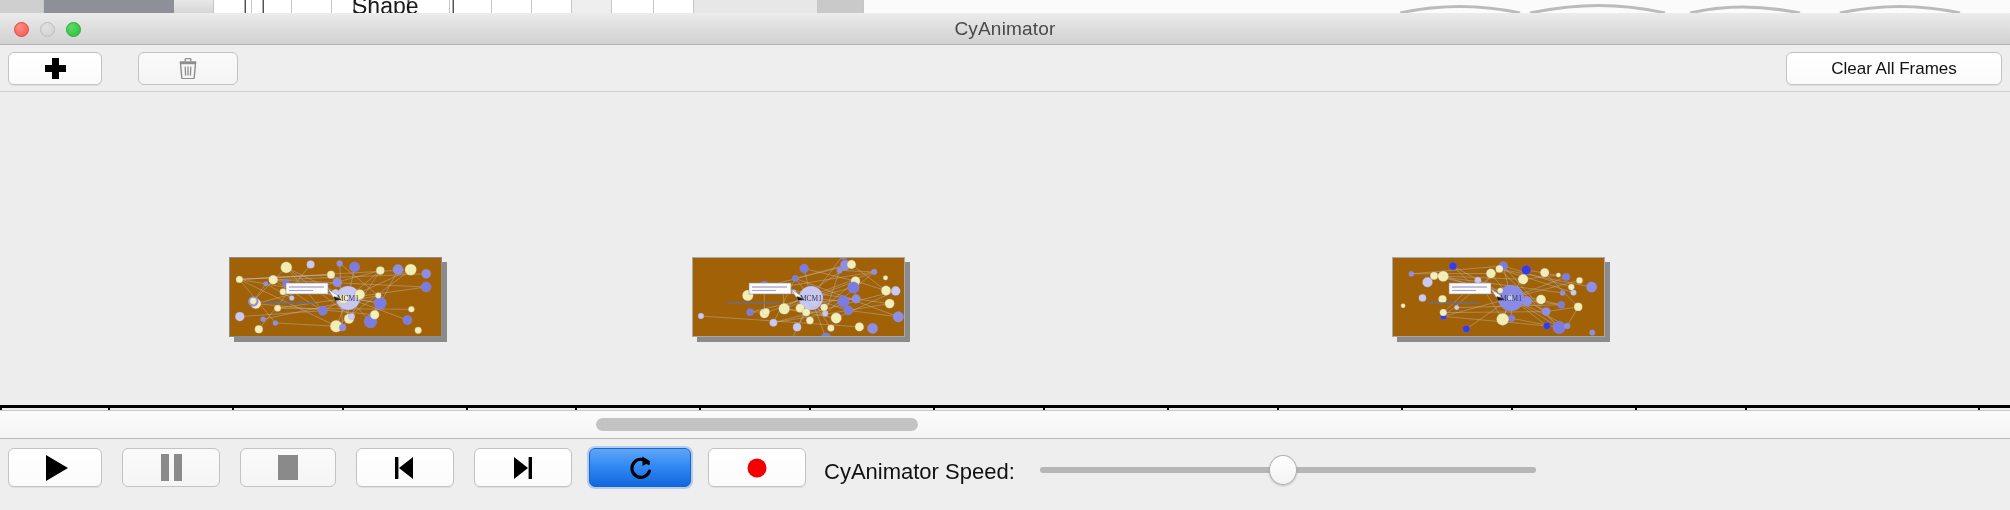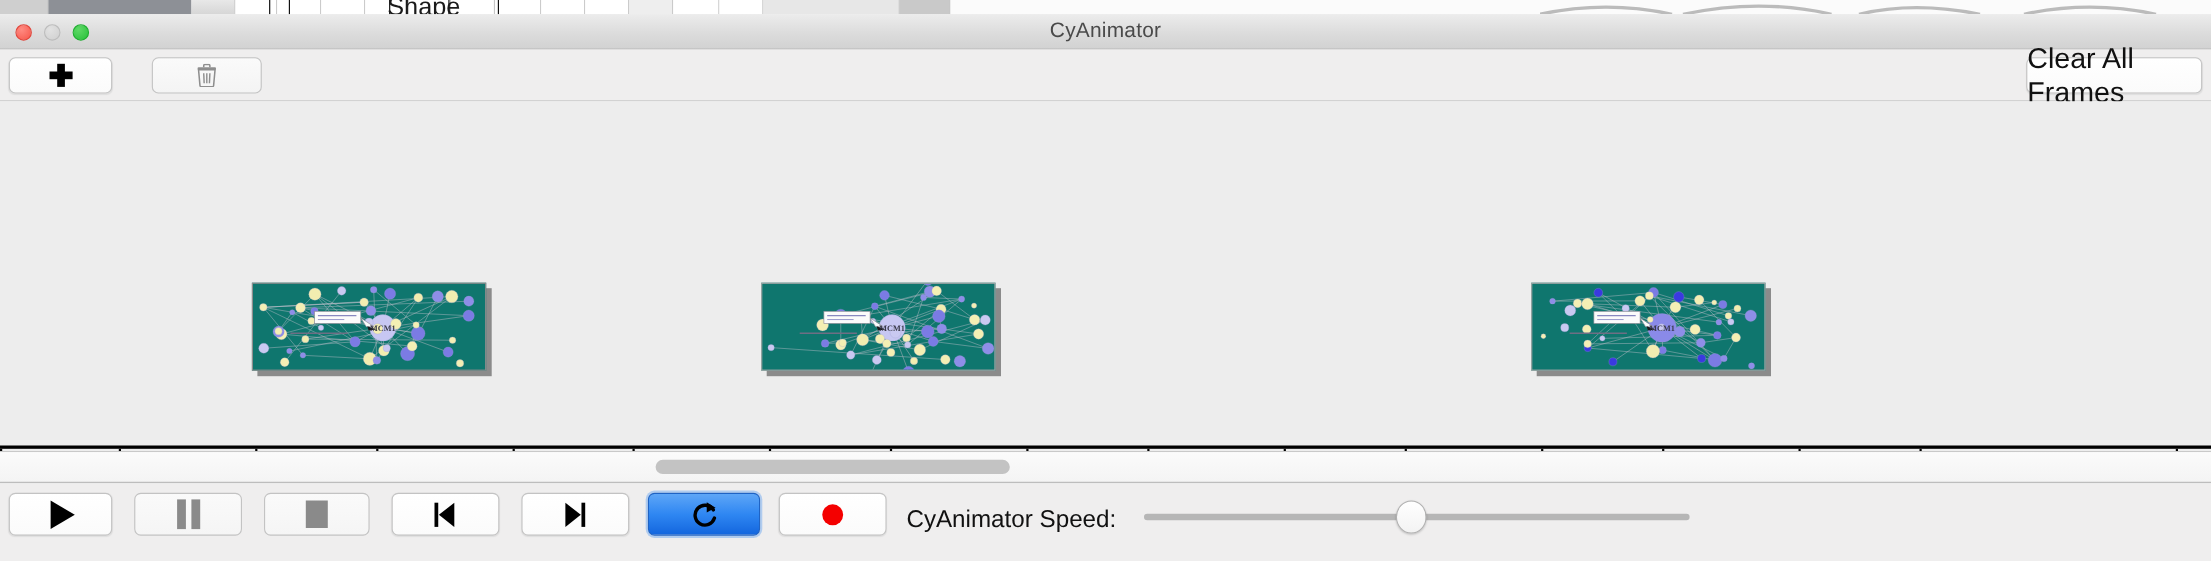--- a/index.html
+++ b/index.html
@@ -65,22 +65,22 @@
     box-shadow:0 1px 1px rgba(0,0,0,.07);
     cursor:pointer; user-select:none;
   }
   .btn.disabled {
     background:linear-gradient(to bottom,#fafafa,#f4f4f4);
     box-shadow:none; cursor:default;
   }
   .btn-add { left:8px; top:7px; width:94px; height:33px; }
   .btn-del { left:138px; top:7px; width:100px; height:33px; }
   .btn-clear {
-    right:8px; top:7px; width:160px; height:33px;
-    font-size:26px; color:#111;justify-content:flex-end;
+    right:8px; top:7px; width:216px; height:33px;
+    font-size:17px; color:#111;
   }
   .icon-plus {
     width:21px; height:21px; position:relative;
   }
   .icon-plus::before, .icon-plus::after {
     content:""; position:absolute; background:#000;
   }
   .icon-plus::before { left:0; top:7px; width:21px; height:7px; }
   .icon-plus::after  { top:0; left:7px; width:7px; height:21px; }
   .icon-trash { width:18px; height:21px; }
@@ -93,23 +93,22 @@
   }
   .frame {
     position:absolute; width:218px; height:85px;
   }
   .frame .shadow {
     position:absolute; left:5px; top:5px; width:213px; height:80px;
     background:#8b8b8b;
   }
   .frame .plate {
     position:absolute; left:0; top:0; width:213px; height:80px;
-    background:#0f766e; border:1px solid #a9a9a9;
+    background:#a16207; border:1px solid #a9a9a9;
     overflow:hidden;
-    font-weight:bold;
   }
   .frame.sel .plate { border:1px solid #8d8d8d; }
   .net { position:absolute; left:0; top:0; width:213px; height:80px; }
 
   
   .axis-line {
     position:absolute; left:0; top:313px; width:2010px; height:3px; background:#000;
   }
   .tick { position:absolute; width:2px; background:#000; top:316px; }
   .tick.major { height:21px; }

